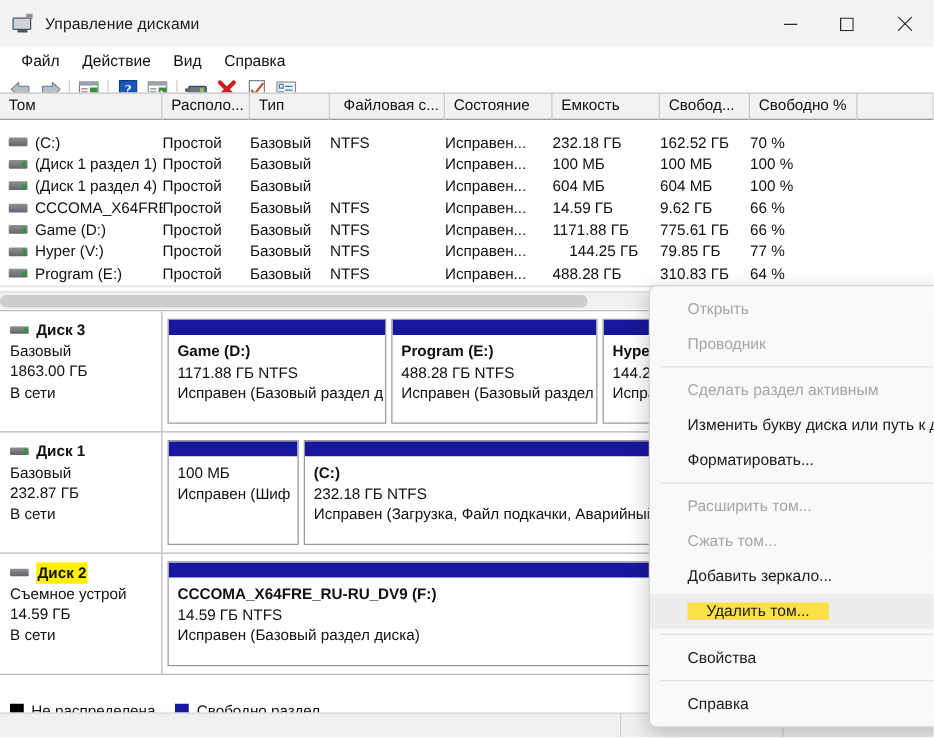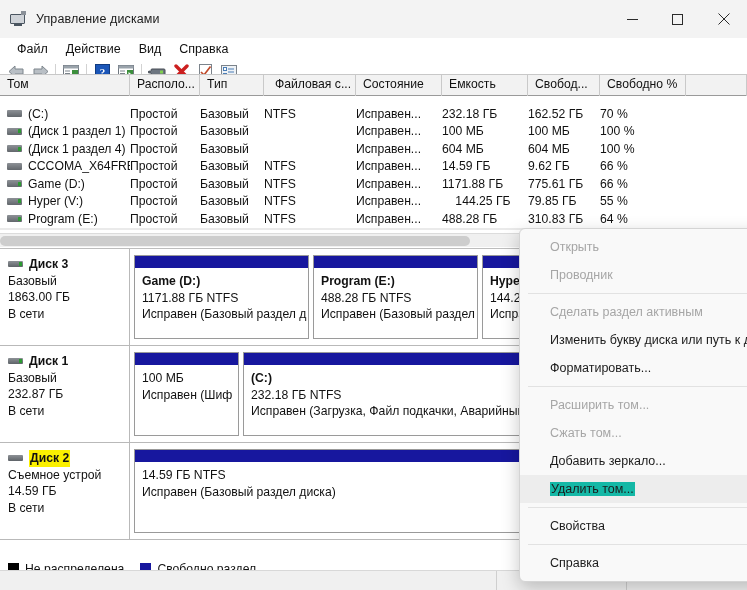--- a/index.html
+++ b/index.html
@@ -236,21 +236,21 @@
     z-index: 50;
   }
   .cmi {
     height: 28px; display: flex; align-items: center;
     padding-left: 30px;
     font-size: 12.5px; color: #1b1b1b;
     white-space: nowrap;
   }
   .cmi.disabled { color: #a6a6a6; }
   .cmi.hover { background: #ededed; }
-  .cmi .yh { background: #14b8a6; padding: 0 1px; }
+  .cmi .yh { background: #fde047; padding: 0 15px; }
   .csep { height: 1px; background: #e2e2e2; margin: 4px 8px; }
 </style>
 </head>
 <body>
 
 <div id="app">
 
   <div class="titlebar">
     <div class="title-icon">
       <div class="mon"></div>
@@ -427,21 +427,21 @@
       </div>
       <div class="vrow">
         <div class="drive-ico green"></div>
         <div class="vc" style="width: 102px;">Hyper (V:)</div>
         <div class="vc" style="width: 70px;">Простой</div>
         <div class="vc" style="width: 64px;">Базовый</div>
         <div class="vc" style="width: 92px;">NTFS</div>
         <div class="vc" style="width: 86px;">Исправен...</div>
         <div class="vc" style="width: 86px; text-align: center;">144.25 ГБ</div>
         <div class="vc" style="width: 72px;">79.85 ГБ</div>
-        <div class="vc" style="width: 86px;">55 %</div>
+        <div class="vc" style="width: 86px;">77 %</div>
       </div>
       <div class="vrow">
         <div class="drive-ico green"></div>
         <div class="vc" style="width: 102px;">Program (E:)</div>
         <div class="vc" style="width: 70px;">Простой</div>
         <div class="vc" style="width: 64px;">Базовый</div>
         <div class="vc" style="width: 92px;">NTFS</div>
         <div class="vc" style="width: 86px;">Исправен...</div>
         <div class="vc" style="width: 86px;">488.28 ГБ</div>
         <div class="vc" style="width: 72px;">310.83 ГБ</div>
@@ -543,20 +543,21 @@
             <span class="hl">Диск 2</span>
           </div>
           <div class="dline">Съемное устрой</div>
           <div class="dline">14.59 ГБ</div>
           <div class="dline">В сети</div>
         </div>
         <div class="parts">
           <div class="part" style="width: 390px;">
             <div class="bar" style="background: rgb(23, 23, 158);"></div>
             <div class="ptxt">
+              <div class="pl">CCCOMA_X64FRE_RU-RU_DV9  (F:)</div>
               <div>14.59 ГБ NTFS</div>
               <div>Исправен (Базовый раздел диска)</div>
             </div>
           </div>
           <div class="part striped" style="width: 34px;">
             <div class="bar" style="background: rgb(23, 23, 158);"></div>
             <div class="inner" style="flex: 1 1 0%; position: relative;">
               <div class="ptxt">
                 <div class="pl">UE</div>
                 <div>1 М</div>

